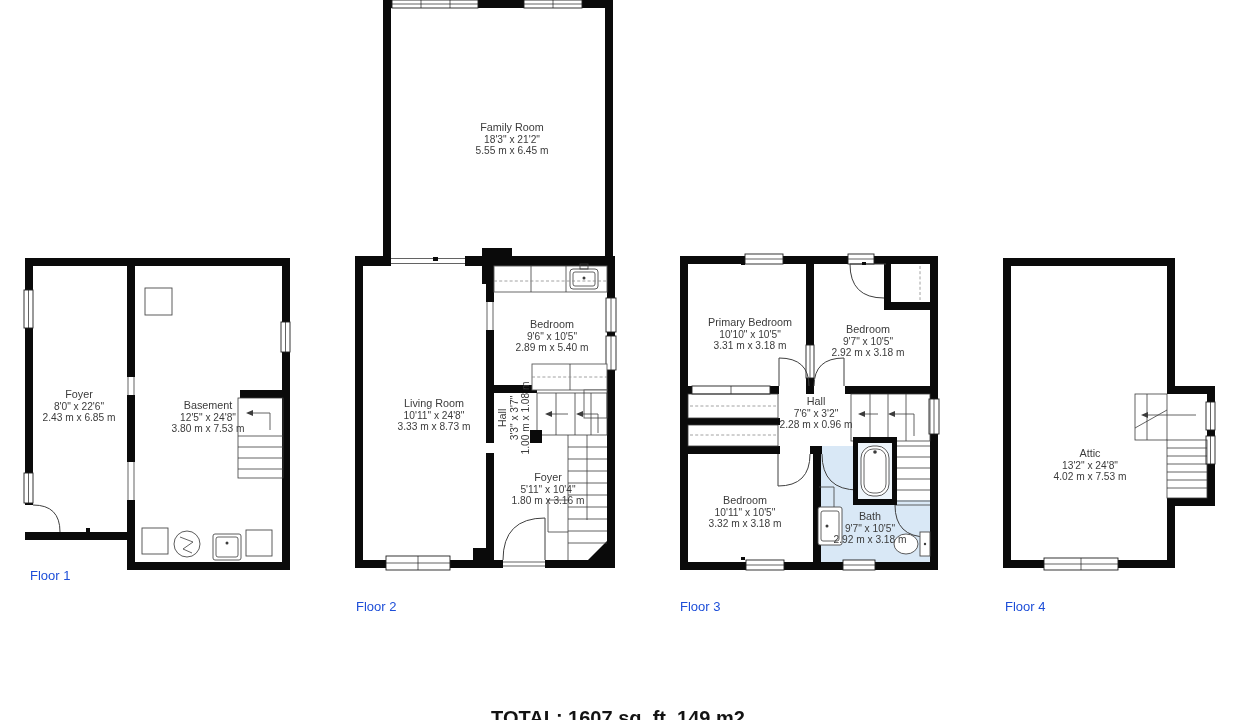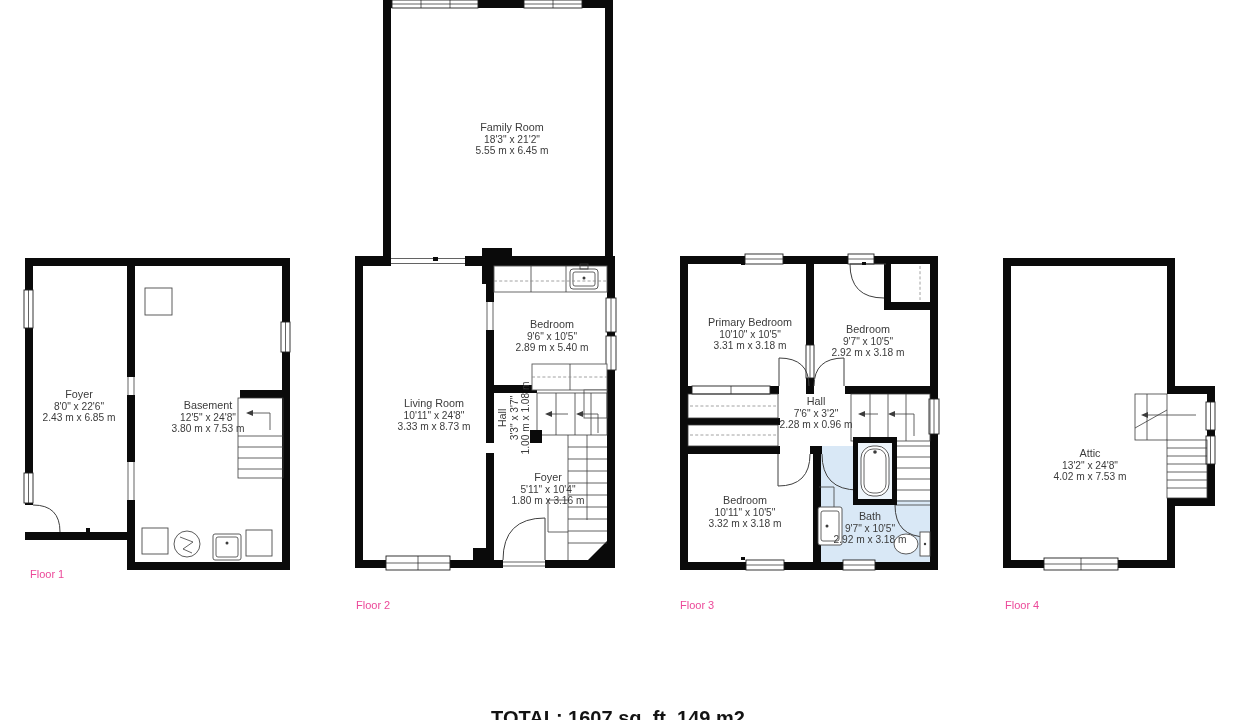--- a/index.html
+++ b/index.html
@@ -14,21 +14,21 @@
   .fix{stroke:#4a4a4a;stroke-width:0.9;fill:#ffffff;}
   .dash{stroke:#8a8a8a;stroke-width:0.8;stroke-dasharray:3 2.2;fill:none;}
   .door{stroke:#3f3f3f;stroke-width:1;fill:none;}
   .ah{fill:#3c3c3c;}
   .tick{fill:#0a0a0a;}
   .room-label{position:absolute;transform:translate(-50%,-50%);text-align:center;
       color:#3b3b3b;white-space:nowrap;z-index:5;}
   .room-label .nm{display:block;font-size:10.8px;line-height:11.8px;}
   .room-label .dm{display:block;font-size:10.2px;line-height:11.4px;}
   .room-label.rot{transform:translate(-50%,-50%) rotate(-90deg);}
-  .floor-label{position:absolute;font-size:11px;color:#ec4899;z-index:5;}
+  .floor-label{position:absolute;font-size:13px;color:#1d4ed8;z-index:5;}
   .total{position:absolute;left:618px;top:707px;transform:translateX(-50%);
       font-size:20px;font-weight:bold;color:#131313;white-space:nowrap;z-index:5;}
 </style>
 </head>
 <body>
 
 <svg style="left:20px;top:250px" width="275" height="330" viewBox="20 250 275 330">
   <g>
     <rect class="wall" x="25" y="258" width="265" height="8"></rect>
     <rect class="wall" x="25" y="258" width="8" height="282"></rect>

